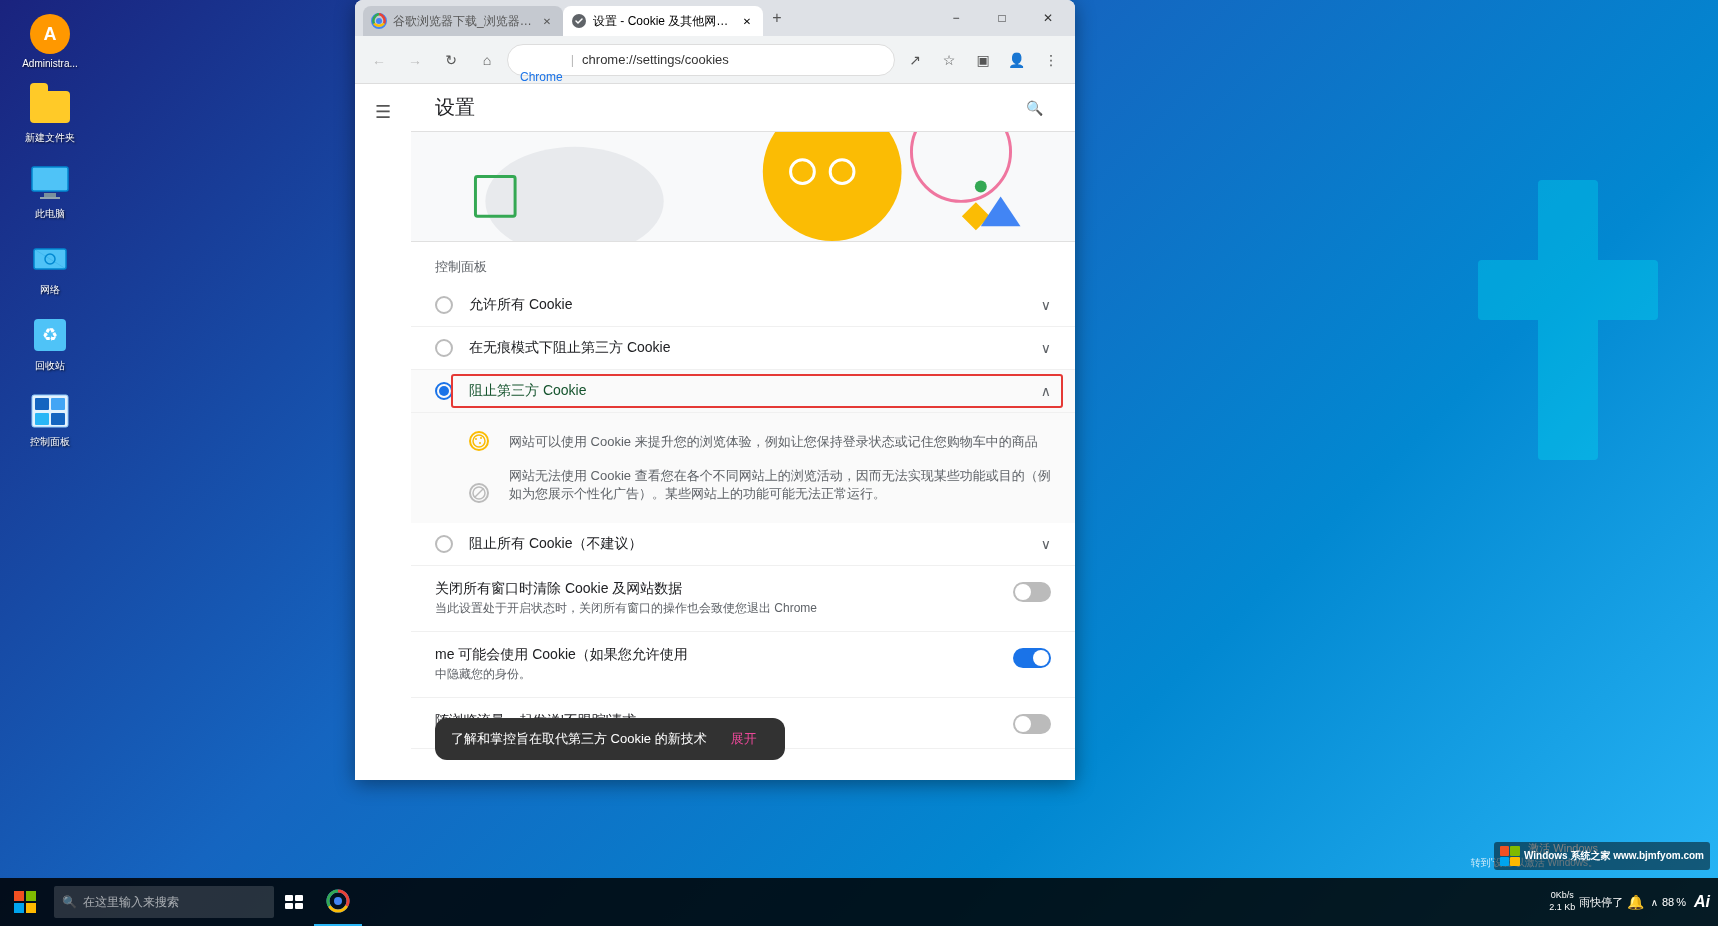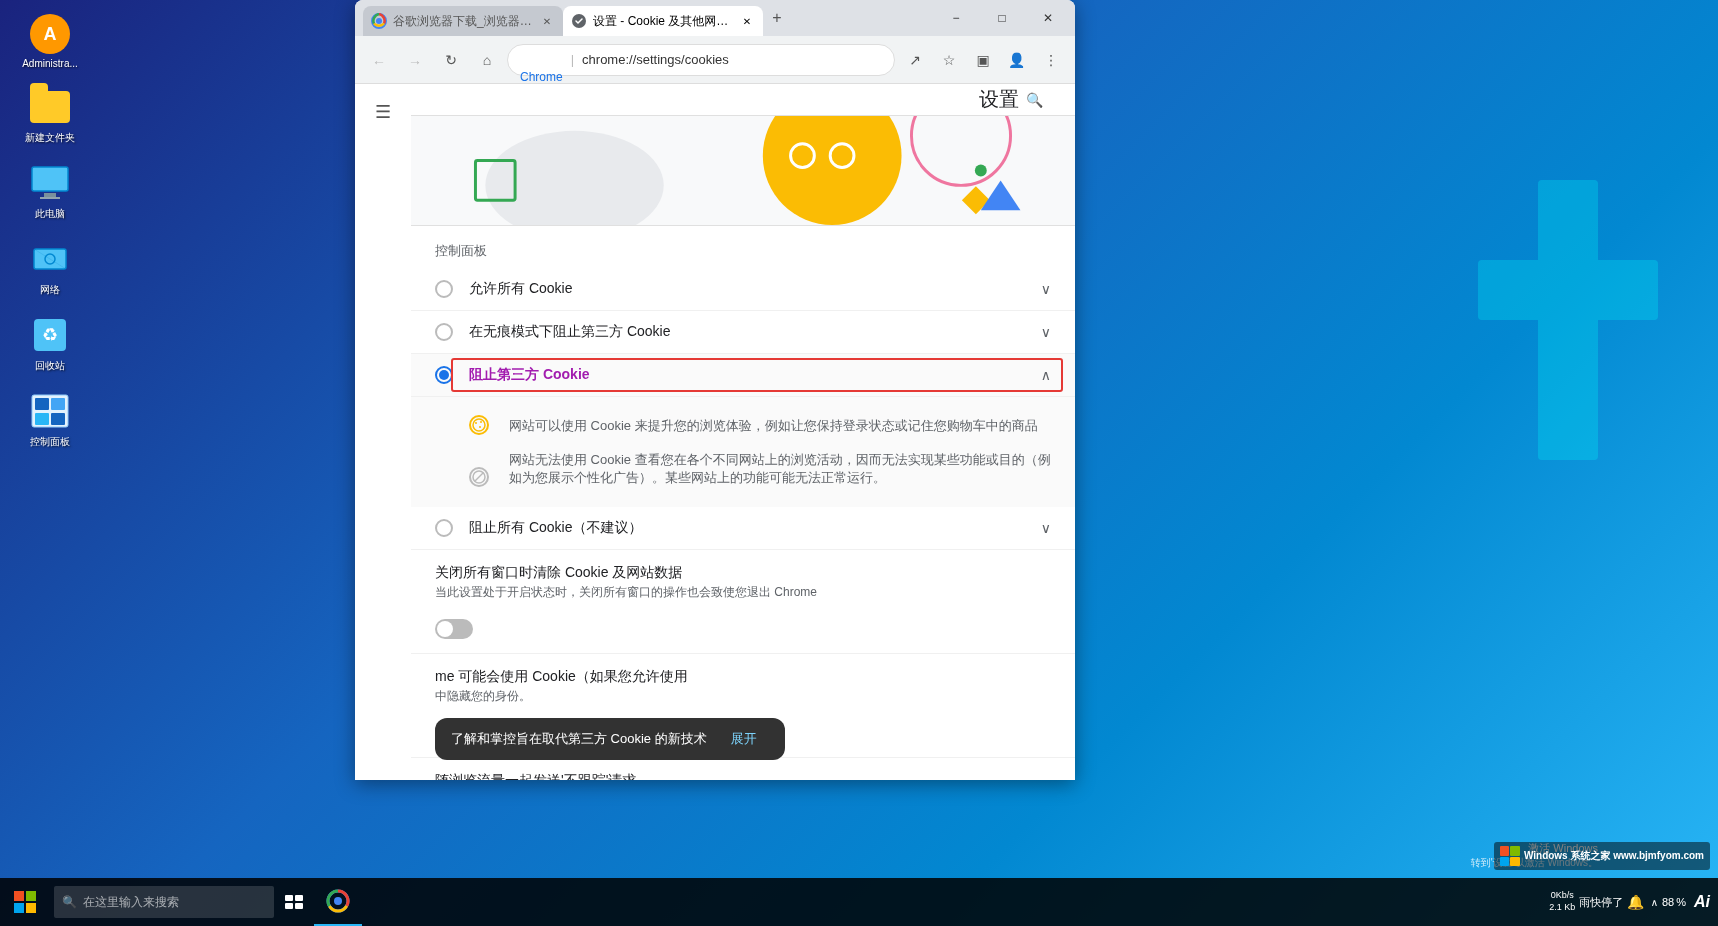--- a/index.html
+++ b/index.html
@@ -349,26 +349,26 @@
     }
 
     .settings-main {
       flex: 1;
       overflow-y: auto;
       background: white;
       position: relative;
     }
 
     .settings-header {
-      height: 32px;
+      height: 48px;
       display: flex;
       align-items: center;
       padding: 0 24px;
       border-bottom: 1px solid #e0e0e0;
-      justify-content: flex-end;
+      justify-content: space-between;
     }
 
     .settings-title {
       font-size: 20px;
       color: #202124;
       font-weight: 400;
     }
 
     
     .settings-hero {
@@ -473,21 +473,20 @@
       line-height: 1.4;
     }
 
     
     .toggle-row {
       display: flex;
       align-items: flex-start;
       padding: 14px 24px;
       border-bottom: 1px solid #f0f0f0;
       gap: 16px;
-      flex-direction: column;
     }
 
     .toggle-content {
       flex: 1;
     }
 
     .toggle-label {
       font-size: 14px;
       color: #202124;
       margin-bottom: 2px;
@@ -540,21 +539,21 @@
       padding: 12px 16px;
       display: flex;
       align-items: center;
       gap: 24px;
       font-size: 13px;
       z-index: 10;
       min-width: 350px;
     }
 
     .snackbar-action {
-      color: #7dd3fc;
+      color: #ec4899;
       font-size: 13px;
       font-weight: 500;
       cursor: pointer;
       white-space: nowrap;
     }
 
     
     .settings-main::-webkit-scrollbar {
       width: 8px;
     }
@@ -769,21 +768,21 @@
 
           <div class="settings-option">
             <div class="radio-btn"></div>
             <span class="option-label">在无痕模式下阻止第三方 Cookie</span>
             <span class="chevron">∨</span>
           </div>
 
           <div style="position:relative;">
             <div class="settings-option" style="background:#fafafa;">
               <div class="radio-btn selected"></div>
-              <span class="option-label" style="color:#a21caf;font-weight:700;">阻止第三方 Cookie</span>
+              <span class="option-label" style="color:#14532d;font-weight:400;">阻止第三方 Cookie</span>
               <span class="chevron">∧</span>
 
               <div style="position:absolute;left:40px;right:12px;top:4px;bottom:4px;border:2.5px solid #e53935;border-radius:3px;pointer-events:none;"></div>
             </div>
 
             <div class="option-details">
               <div class="detail-item">
                 <div class="detail-icon" style="border-color:#fbbc04;color:#fbbc04;">
                   <svg width="14" height="14" viewBox="0 0 14 14">
                       <circle cx="7" cy="7" r="6" fill="none" stroke="#fbbc04" stroke-width="1.5"></circle>

